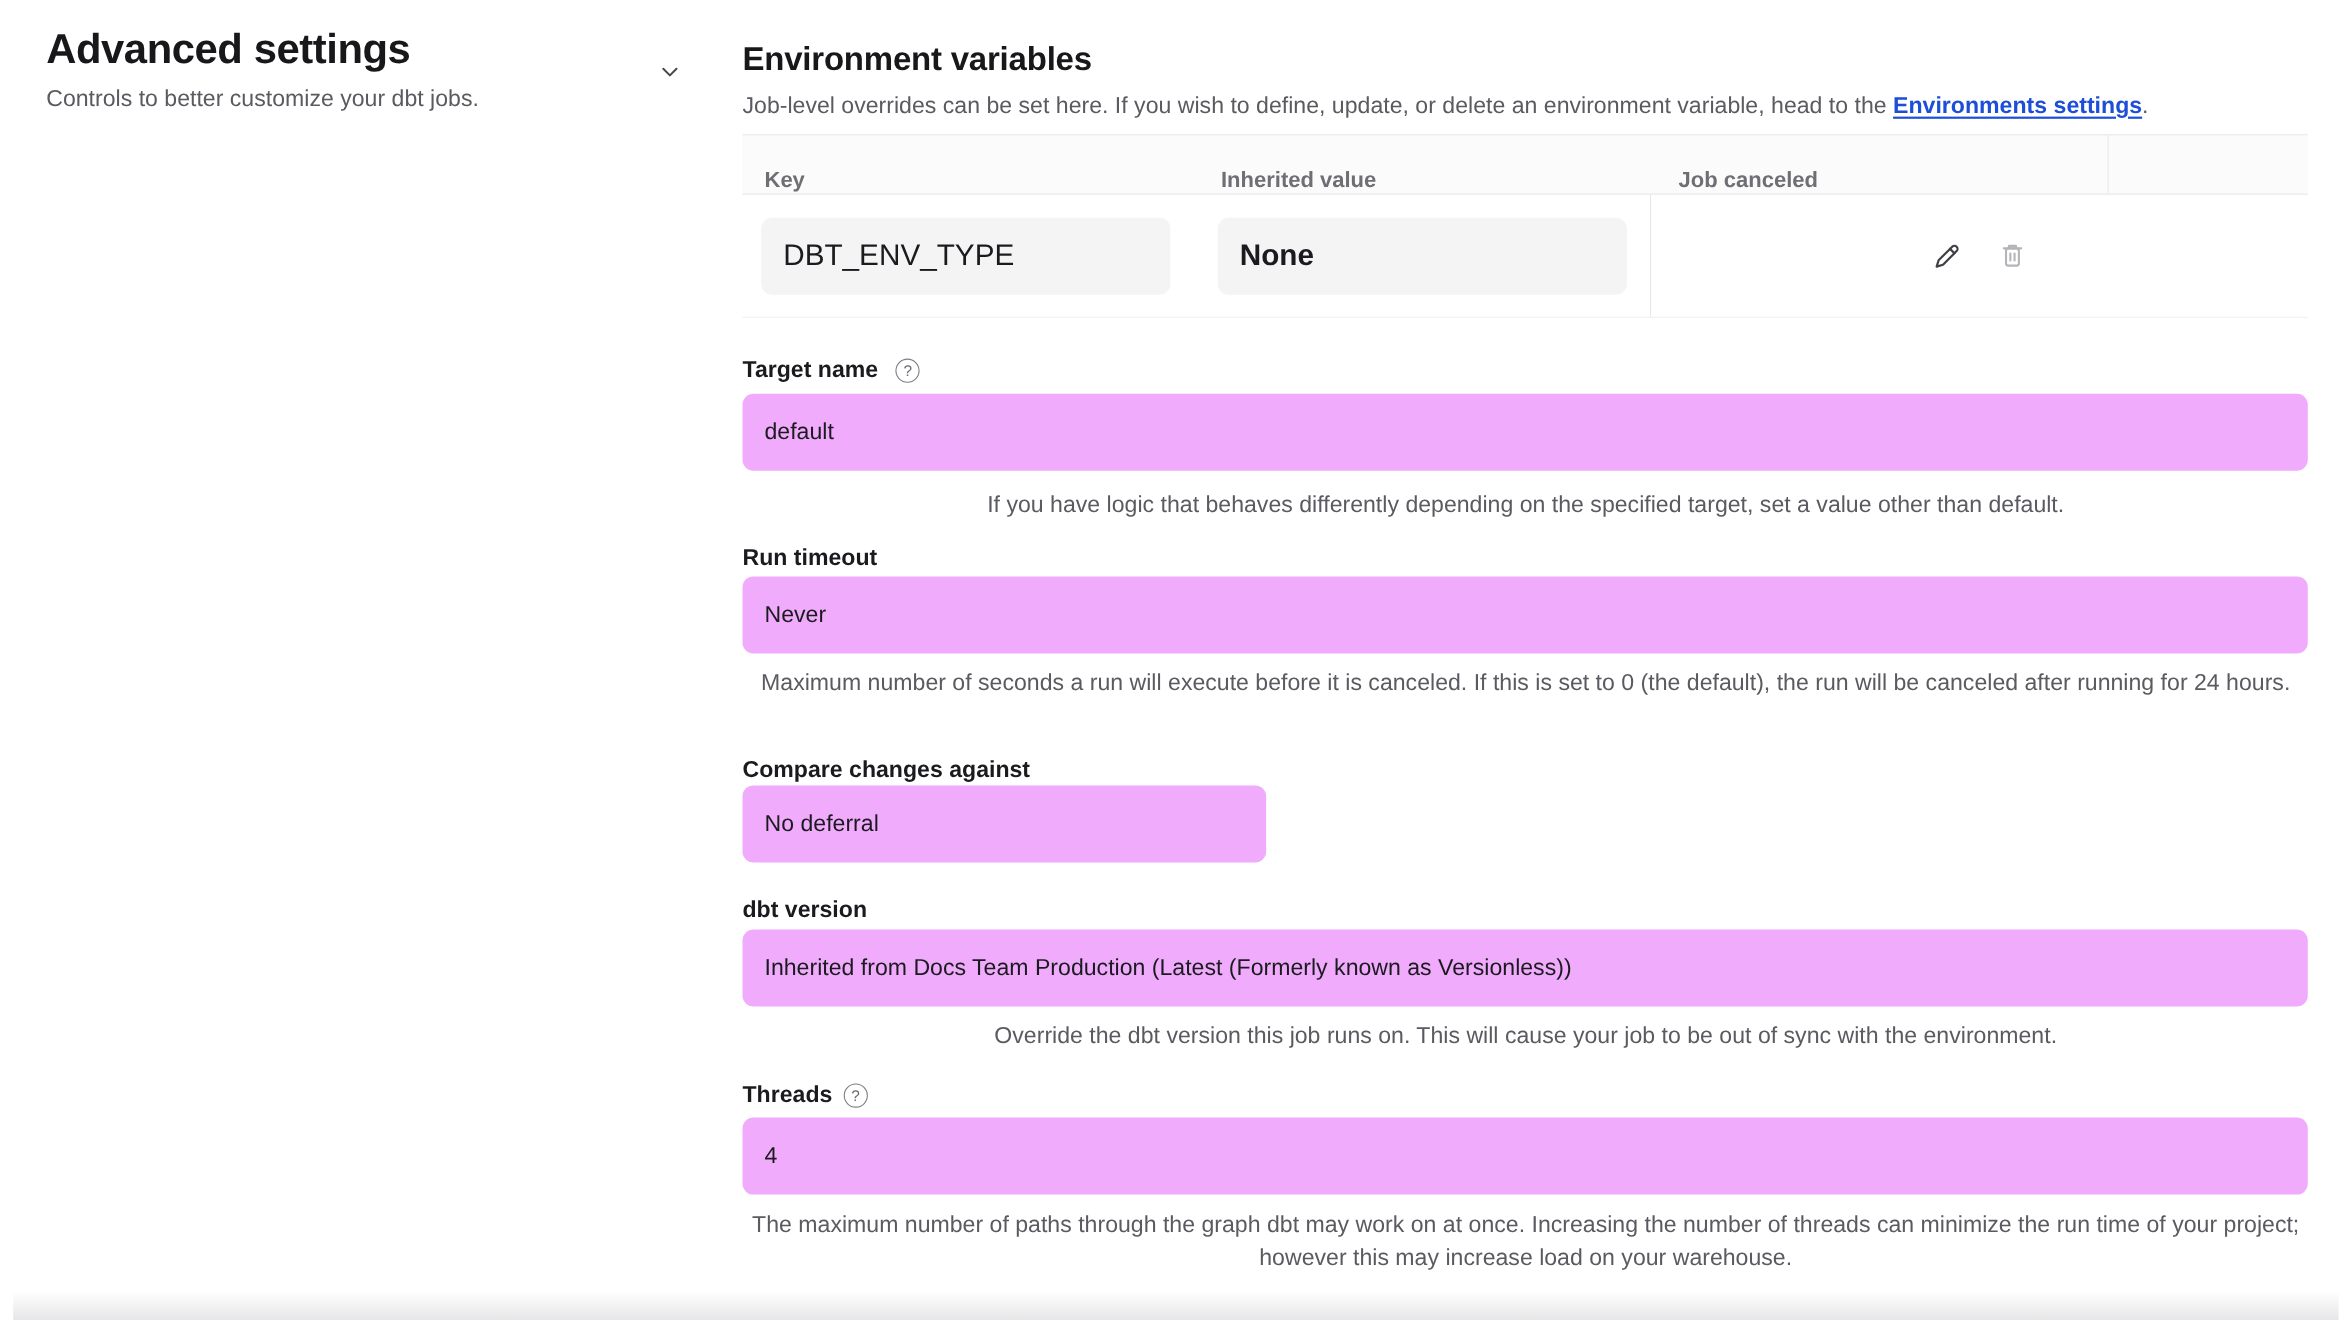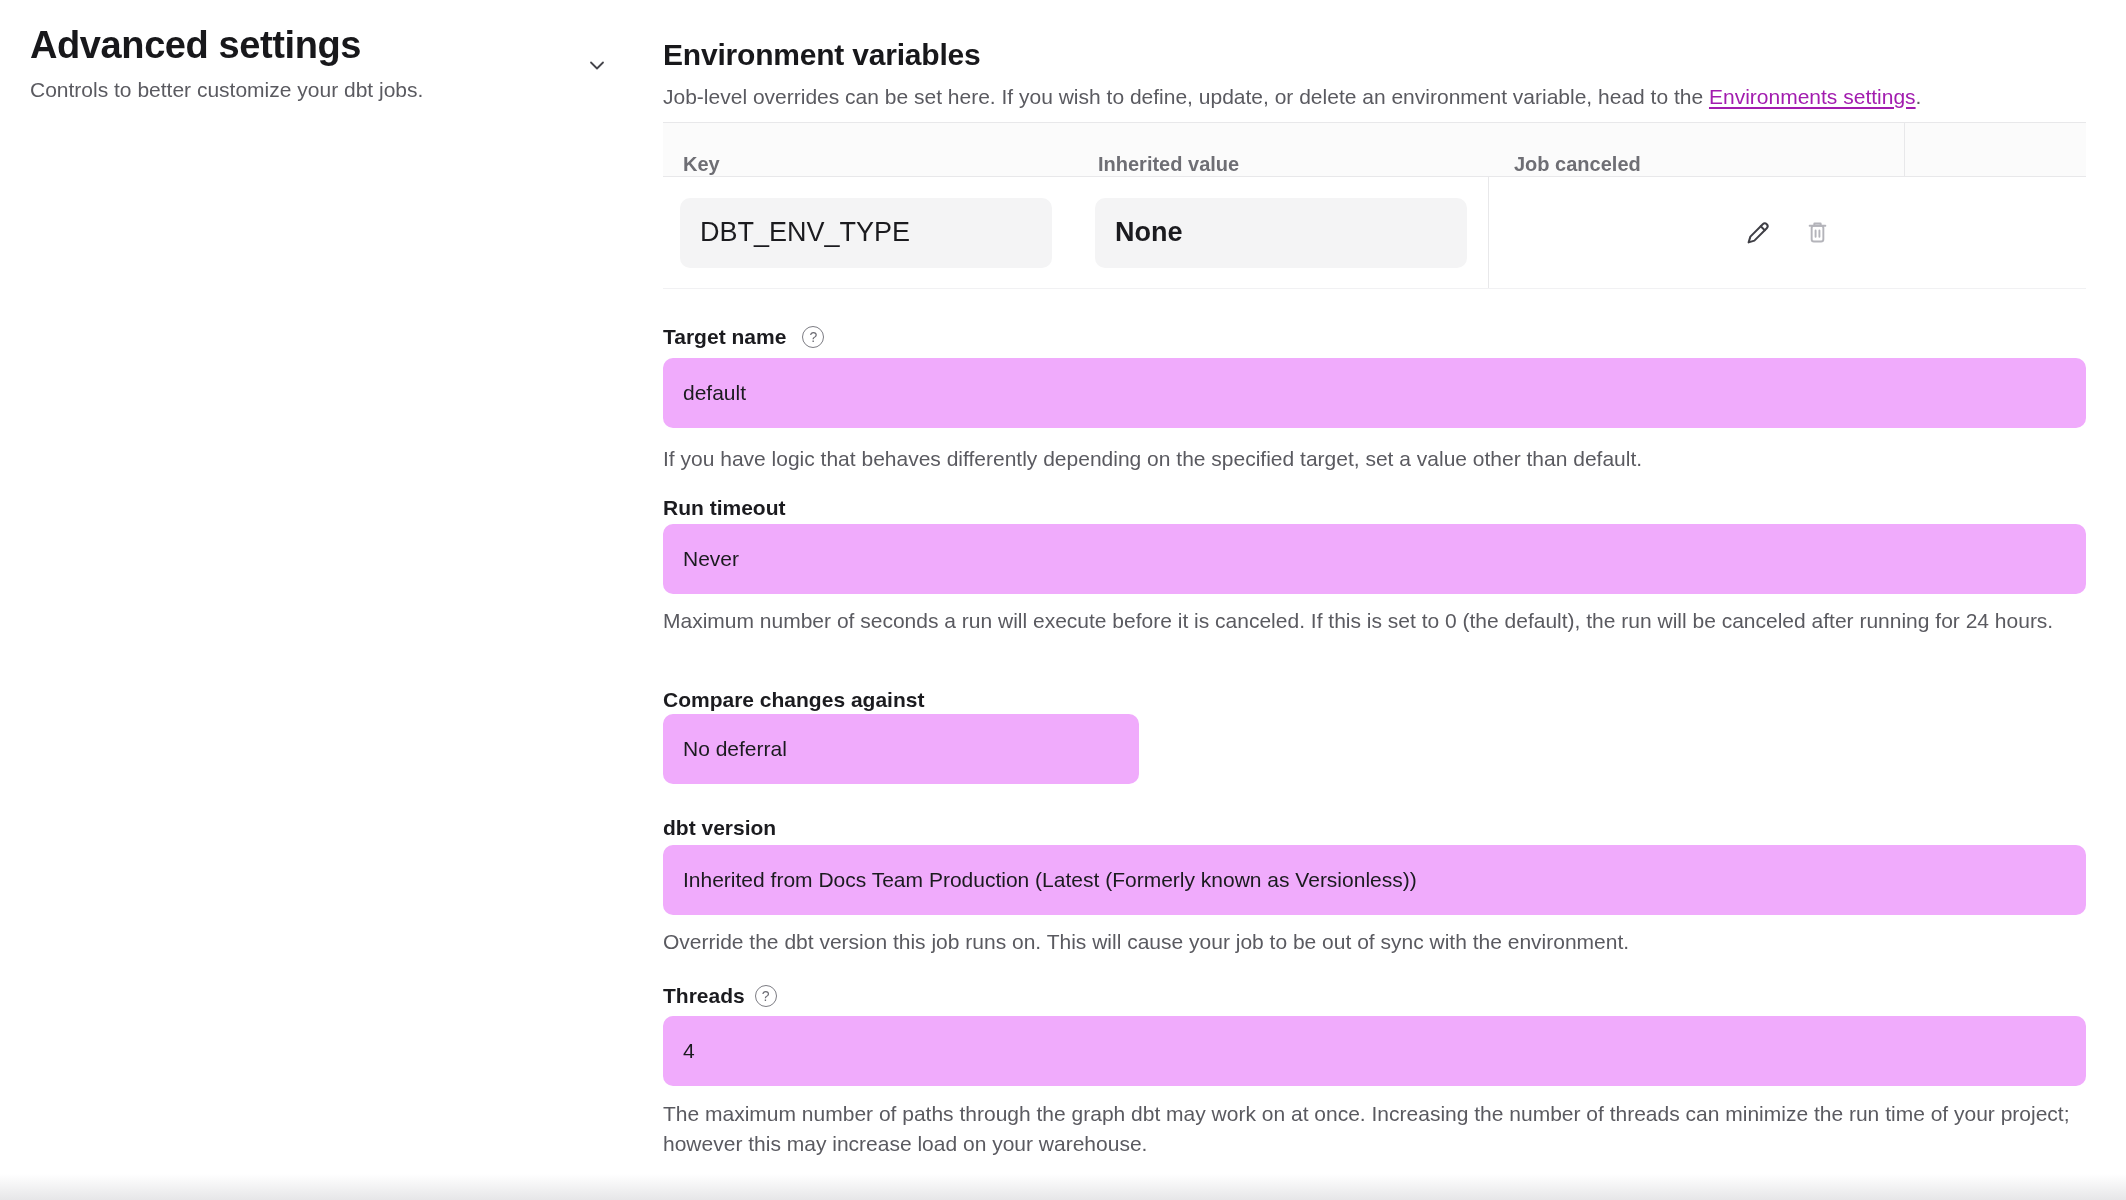--- a/index.html
+++ b/index.html
@@ -2,31 +2,31 @@
 <html><head>
 <meta charset="utf-8">
 <style>
   html,body{margin:0;padding:0;}
   body{
     width:2126px;height:1200px;position:relative;overflow:hidden;
     background:#ffffff;
     font-family:"Liberation Sans", sans-serif;
     color:#1a1a1e;
   }
-  .abs{position:absolute;}
+  .abs{position:absolute;margin-left:12px;}
 
   
   .lp-title{left:30px;top:24px;font-size:38px;font-weight:700;color:#18181b;letter-spacing:-0.4px;}
   .lp-subtitle{left:30px;top:78px;font-size:21px;color:#5a5a60;}
   .lp-chevron{left:584px;top:52px;width:26px;height:26px;display:flex;align-items:center;justify-content:center;cursor:pointer;}
 
   
   .ev-heading{left:663px;top:38px;font-size:30px;font-weight:700;color:#18181b;letter-spacing:-0.2px;}
   .ev-desc{left:663px;top:82px;width:1440px;font-size:21px;line-height:30px;color:#5a5a60;}
-  .ev-desc a{color:#a21caf;font-weight:400;text-decoration:underline;text-underline-offset:3px;cursor:pointer;}
+  .ev-desc a{color:#1d4ed8;font-weight:700;text-decoration:underline;text-underline-offset:3px;cursor:pointer;}
 
   
   .env-table{left:663px;top:122px;width:1423px;}
   .thead{display:flex;height:55px;align-items:flex-end;background:#fbfbfb;
          border-top:1px solid #e8e8ea;border-bottom:1px solid #e8e8ea;box-sizing:border-box;}
   .trow{display:flex;height:112px;align-items:center;border-bottom:1px solid #f1f1f3;box-sizing:border-box;}
   .c1{width:415px;box-sizing:border-box;}
   .c2{width:416px;box-sizing:border-box;}
   .c3{width:410px;box-sizing:border-box;font-weight:bold;}
   .c4{flex:1;align-self:stretch;display:flex;align-items:center;justify-content:center;gap:26px;
@@ -40,21 +40,21 @@
   
   .field-label{left:663px;display:flex;align-items:center;gap:10px;
                font-size:21px;font-weight:700;color:#1b1b1f;}
   .help-icon{display:inline-flex;align-items:center;justify-content:center;
              width:22px;height:22px;border:1.8px solid #7c7c83;border-radius:50%;
              font-size:14px;font-weight:400;color:#6b6b72;box-sizing:border-box;cursor:pointer;}
   .field-input{left:663px;width:1423px;height:70px;background:#f0abfc;border-radius:10px;
                display:flex;align-items:center;padding-left:20px;box-sizing:border-box;
                font-size:21px;color:#1b1b1f;cursor:pointer;}
   .field-input.narrow{width:476px;}
-  .field-helper{left:663px;width:1424px;font-size:21px;line-height:30px;color:#5a5a60;}
+  .field-helper{left:663px;width:1424px;font-size:21px;line-height:30px;color:#5a5a60;text-align:center;}
 
   .t-label-1{top:325px;gap:16px;} .t-input-1{top:358px;} .t-help-1{top:444px;}
   .t-label-2{top:496px;} .t-input-2{top:524px;} .t-help-2{top:606px;}
   .t-label-3{top:688px;} .t-input-3{top:714px;}
   .t-label-4{top:816px;} .t-input-4{top:845px;} .t-help-4{top:927px;}
   .t-label-5{top:984px;} .t-input-5{top:1016px;} .t-help-5{top:1099px;}
 
   
   .bottom-fade{left:0;bottom:0;width:2126px;height:26px;
                background:linear-gradient(to bottom, rgba(231,231,233,0), #e6e6e8);}

